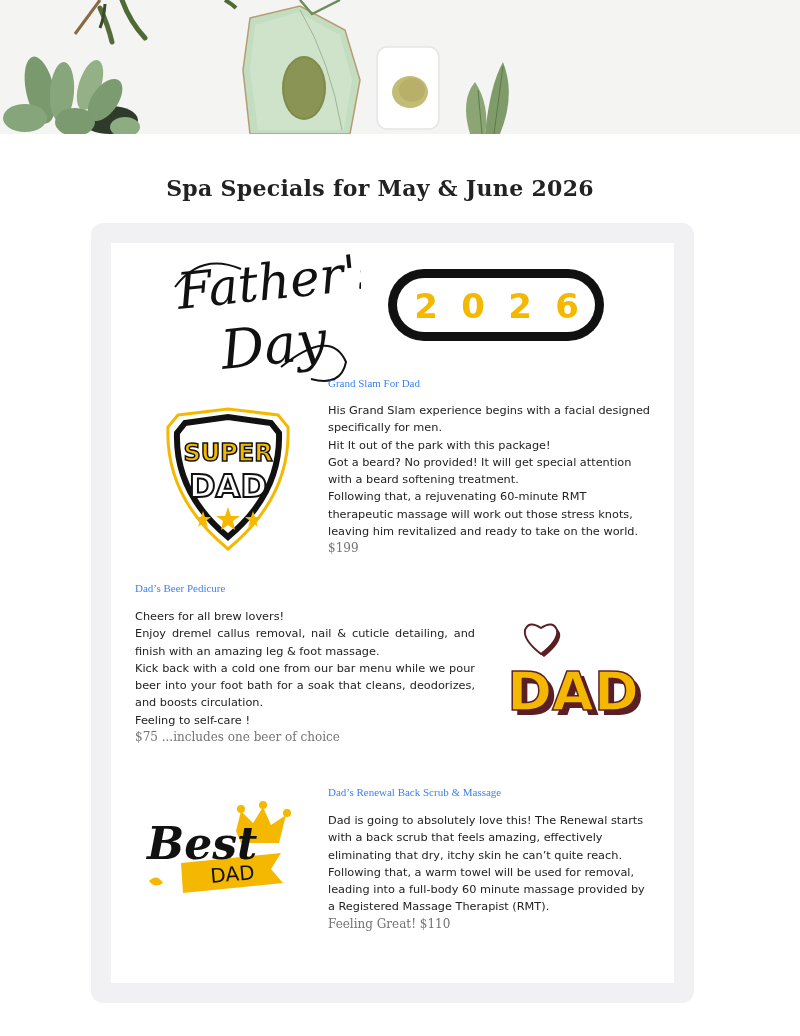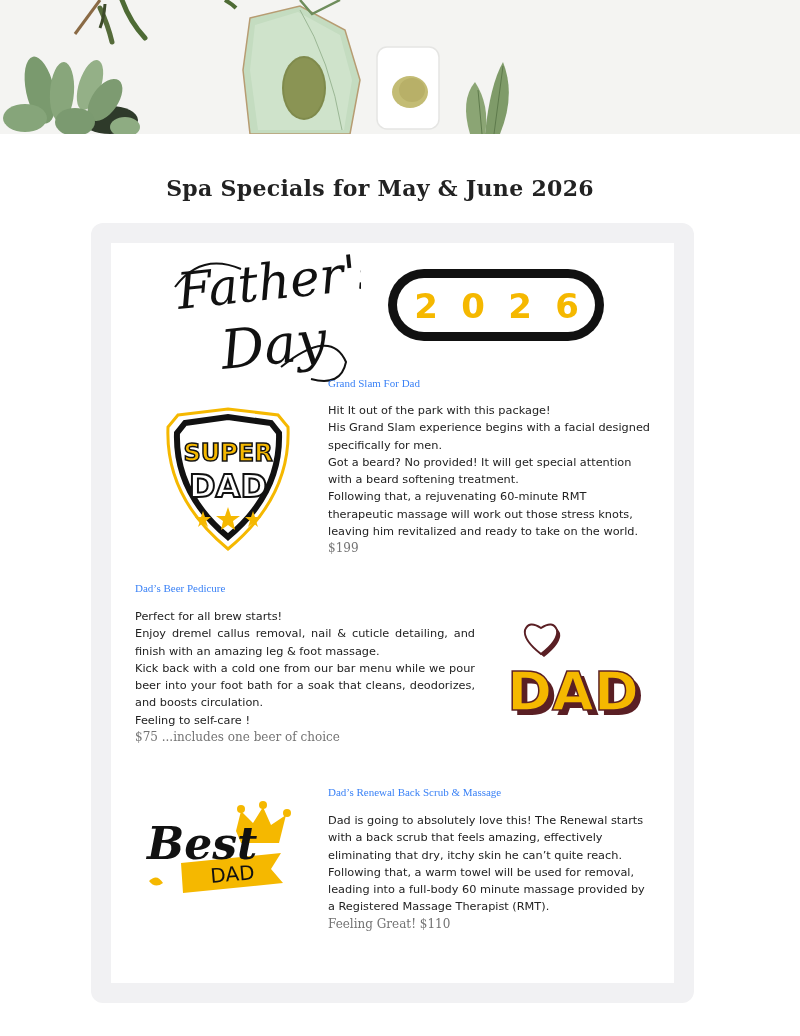--- a/index.html
+++ b/index.html
@@ -104,30 +104,30 @@
       <text x="65" y="90" text-anchor="middle" font-family="DejaVu Sans, sans-serif" font-weight="bold" font-size="32" fill="#fff" stroke="#111" stroke-width="2">DAD</text>
       <g fill="#f5b800">
         <polygon points="40,104 42,110 48,110 43,114 45,120 40,116 35,120 37,114 32,110 38,110"></polygon>
         <polygon points="65,100 68,109 77,109 70,114 72,123 65,118 58,123 60,114 53,109 62,109"></polygon>
         <polygon points="90,104 92,110 98,110 93,114 95,120 90,116 85,120 87,114 82,110 88,110"></polygon>
       </g>
     </svg>
 
     <div class="serif-head" style="left:217px;top:134px;">Grand Slam For Dad</div>
     <div class="body-text" style="left:217px;top:159px;width:325px;">
+      <p>His Grand Slam experience begins with a facial designed specifically for men.</p>
       <p>Hit It out of the park with this package!</p>
-      <p>His Grand Slam experience begins with a facial designed specifically for men.</p>
       <p>Got a beard? No provided! It will get special attention with a beard softening treatment.</p>
       <p>Following that, a rejuvenating 60-minute RMT therapeutic massage will work out those stress knots, leaving him revitalized and ready to take on the world.</p>
       <p class="price">$199</p>
     </div>
 
     <div class="serif-head" style="left:24px;top:339px;">Dad’s Beer Pedicure</div>
     <div class="body-text justify" style="left:24px;top:365px;width:340px;">
-      <p>Perfect for all brew starts!</p>
+      <p>Cheers for all brew lovers!</p>
       <p class="j">Enjoy dremel callus removal, nail &amp; cuticle detailing, and finish with an amazing leg &amp; foot massage.</p>
       <p class="j">Kick back with a cold one from our bar menu while we pour beer into your foot bath for a soak that cleans, deodorizes, and boosts circulation.</p>
       <p>Feeling to self-care !</p>
       <p class="price">$75  ...includes one beer of choice</p>
     </div>
 
     <svg style="position:absolute;left:378px;top:375px;" width="160" height="100" viewBox="0 0 160 100">
       <path d="M52 36 Q34 22 36 12 Q40 2 52 10 Q64 2 68 12 Q70 22 52 36 Z" fill="#5a1f24" transform="translate(3,3)"></path>
       <path d="M52 36 Q34 22 36 12 Q40 2 52 10 Q64 2 68 12 Q70 22 52 36 Z" fill="#fff" stroke="#5a1f24" stroke-width="2"></path>
       <text x="84" y="92" text-anchor="middle" font-family="DejaVu Sans, sans-serif" font-weight="bold" font-size="54" fill="#5a1f24" transform="translate(5,5)">DAD</text>

